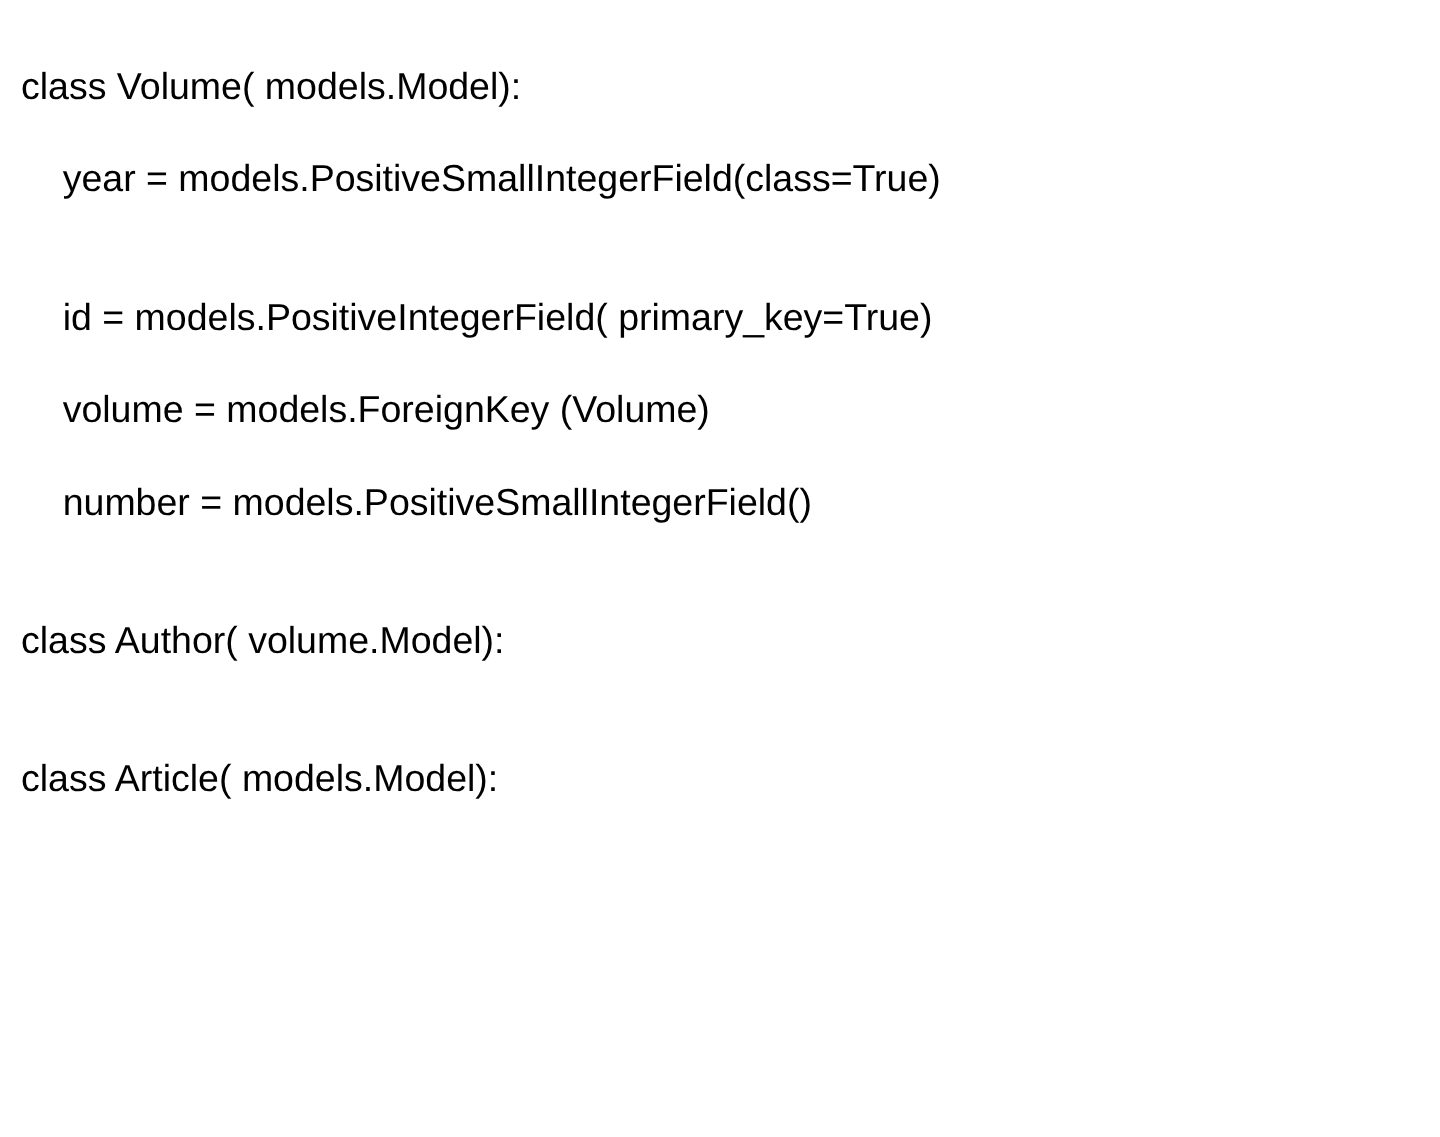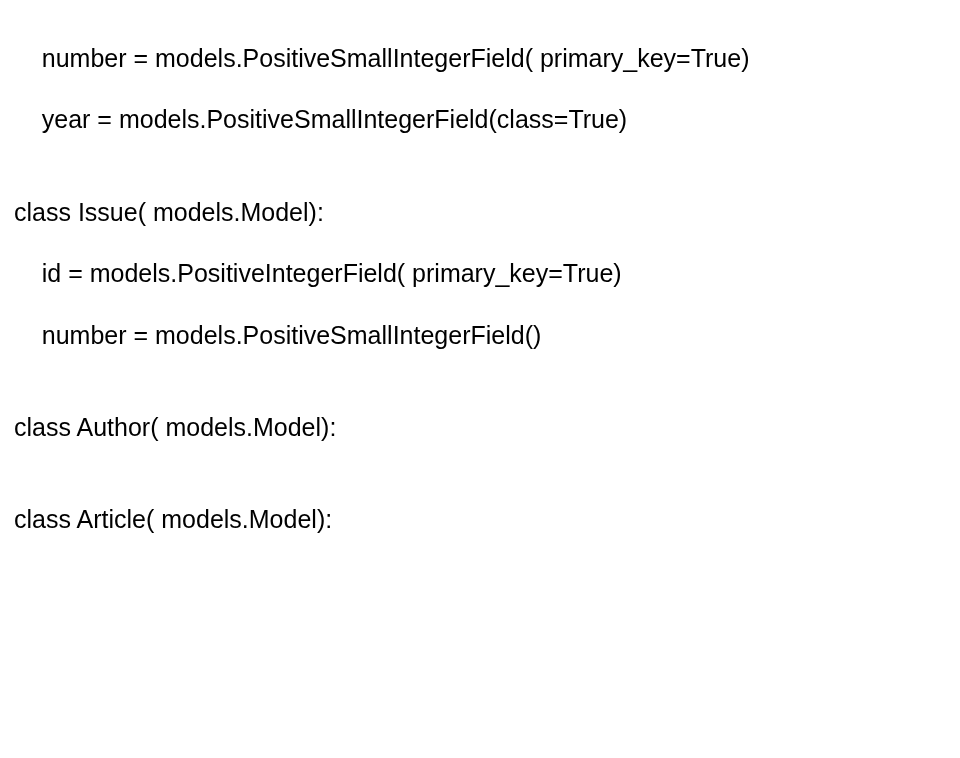--- a/index.html
+++ b/index.html
@@ -16,28 +16,28 @@
   .page {
     padding: 12px 0 0 14px;
     white-space: pre;
   }
   .line { display: block; }
 </style>
 </head>
 <body>
 
 <div class="page">
-<span class="line">    number = models.PositiveSmallIntegerField( primary_key=True)</span>
+<span class="line">class Volume( models.Model):</span>
 <span class="line">    year = models.PositiveSmallIntegerField(class=True)</span>
 <span class="line"></span>
-<span class="line">class Issue( models.Model):</span>
 <span class="line">    id = models.PositiveIntegerField( primary_key=True)</span>
+<span class="line">    volume = models.ForeignKey (Volume)</span>
 <span class="line">    number = models.PositiveSmallIntegerField()</span>
 <span class="line"></span>
-<span class="line">class Author( models.Model):</span>
+<span class="line">class Author( volume.Model):</span>
 <span class="line"></span>
 <span class="line">class Article( models.Model):</span>
 
 
 
 
 
 
 
 

